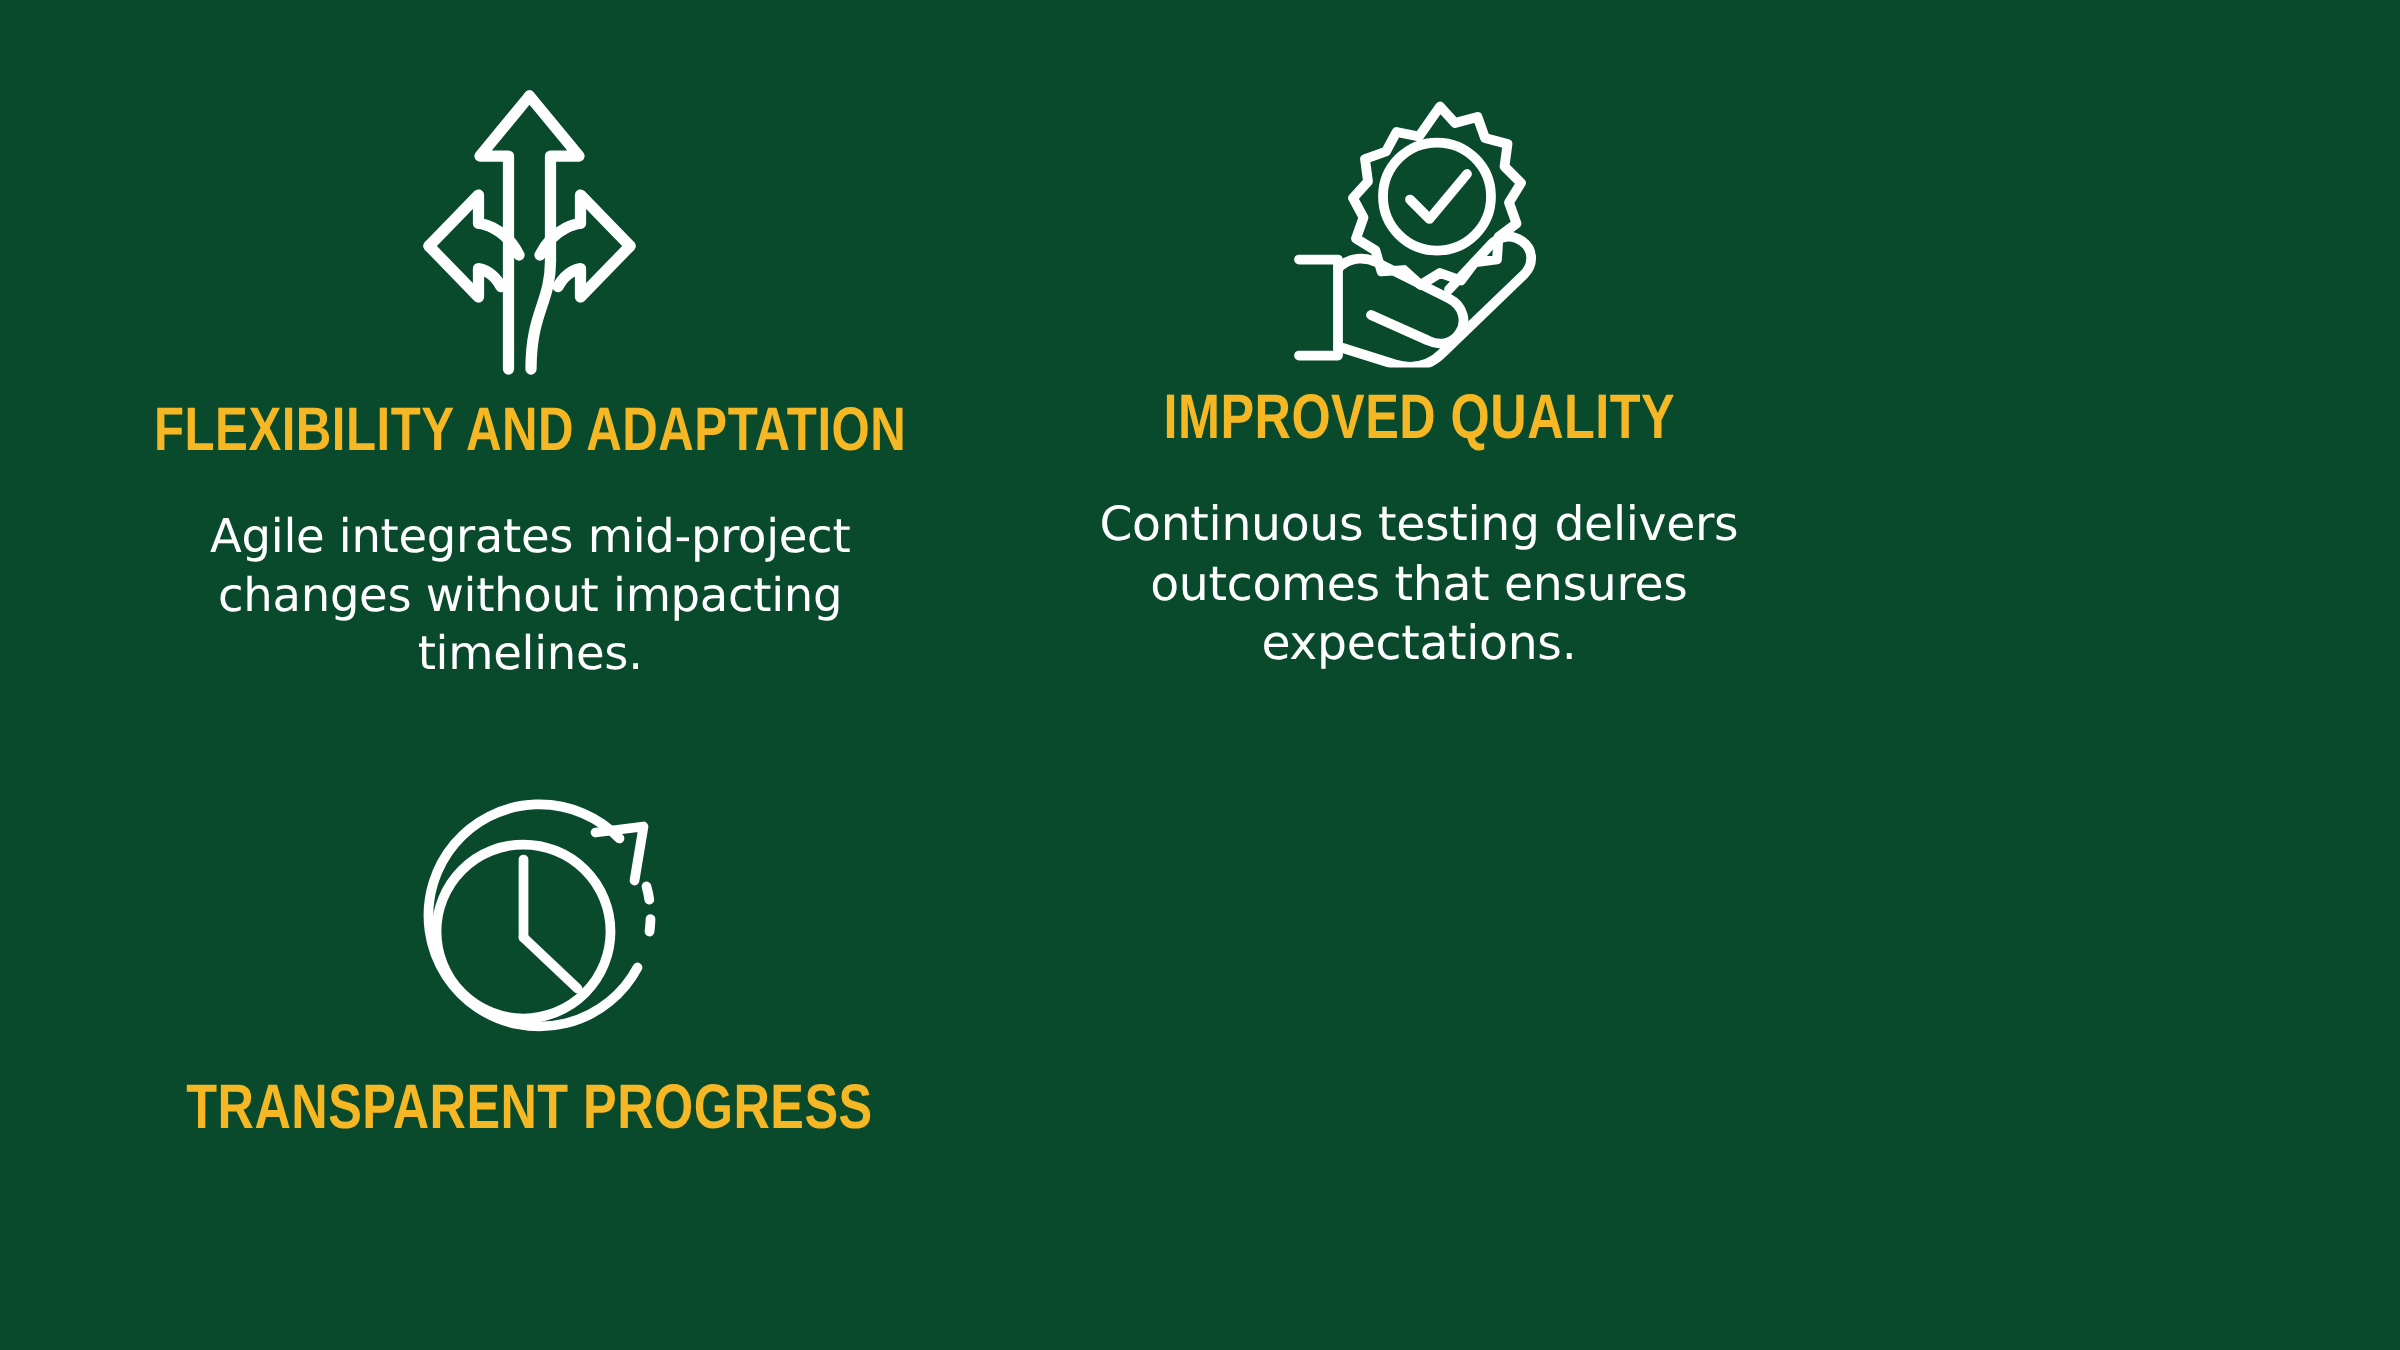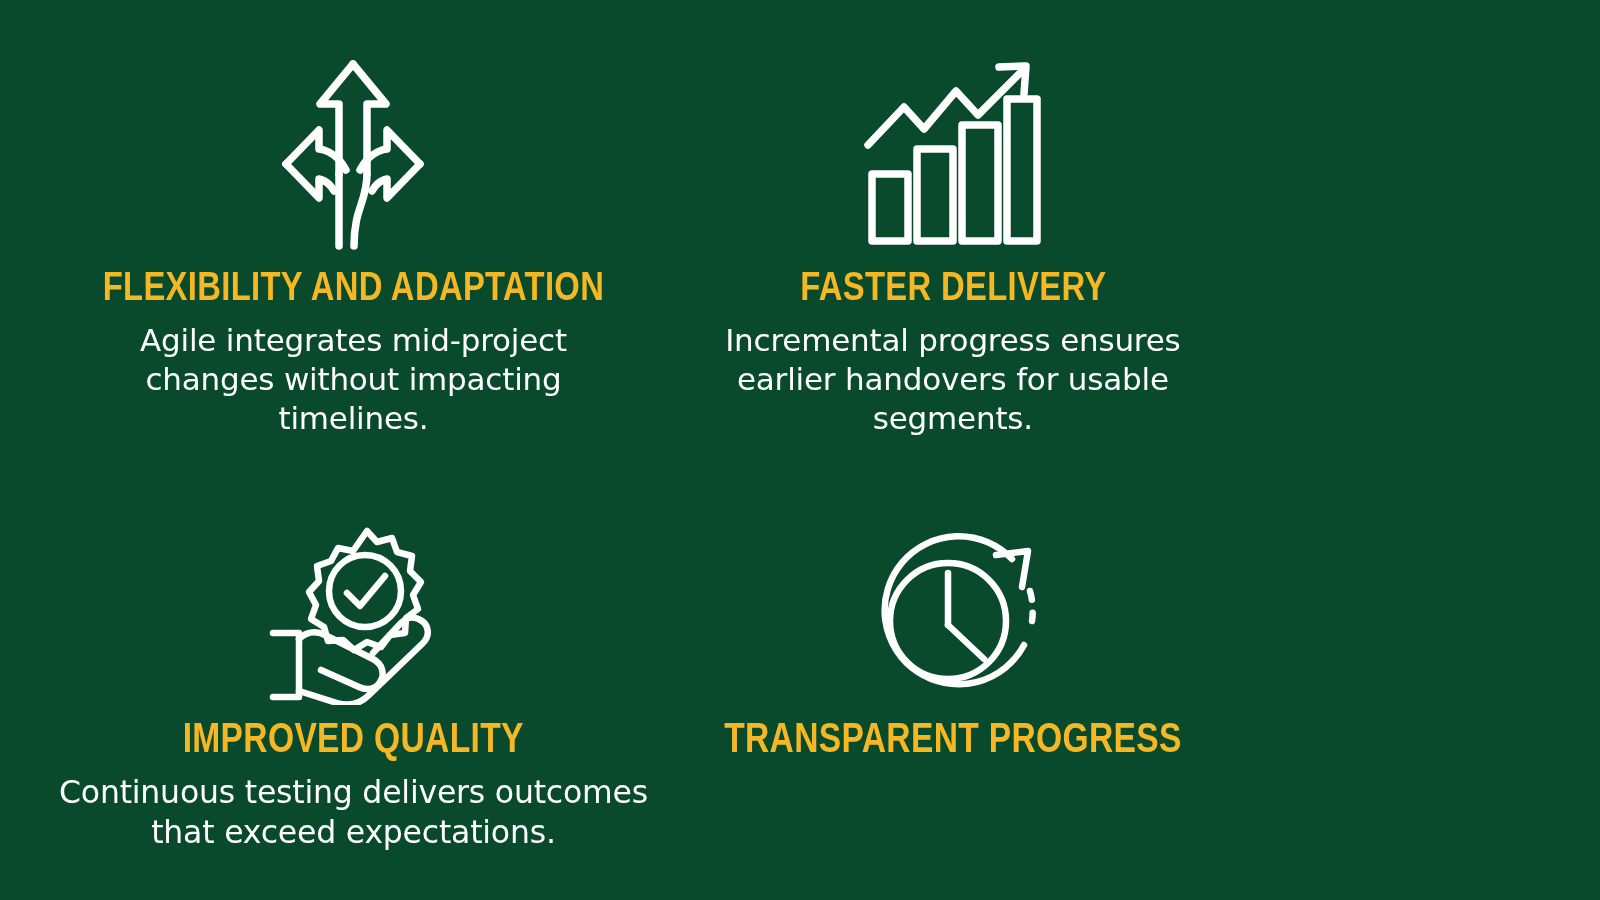--- a/index.html
+++ b/index.html
@@ -68,21 +68,21 @@
     text-align: center;
   }
 
   .card-body {
     color: #ffffff;
     font-family: "DejaVu Sans", sans-serif;
     font-weight: 400;
     font-size: 31px;
     line-height: 1.26;
     text-align: center;
-    margin-top: 14px;
+    margin-top: 32px;
     max-width: 560px;
     letter-spacing: -0.2px;
   }
 
   
   .card-r2 .card-body { max-width: 660px; font-size: 31.5px; }
   .card-r2 .card-title { font-size: 42px; margin-top: 10px; }
   .card-r2 .icon-wrap { height: 185px; }
 </style>
 </head>
@@ -105,58 +105,41 @@
           <path d="M162 112 L129 146 L129 127 C129 127 120 128 114 139"></path>
 
           <path d="M81 122 C81 160 81 168 81 194"></path>
           <path d="M109 122 C109 150 96 156 96 194"></path>
         </svg>
       </div>
       <div class="card-title">FLEXIBILITY AND ADAPTATION</div>
       <div class="card-body">Agile integrates mid-project changes without impacting timelines.</div>
     </div>
 
-    <div class="card card-r1">
-      <div class="icon-wrap">
-        <svg width="185" height="190" viewBox="0 0 185 190" fill="none" stroke="#ffffff" stroke-width="7.5" stroke-linecap="round" stroke-linejoin="round">
-
-          <rect x="12" y="117" width="36" height="67"></rect>
-          <rect x="57" y="92" width="36" height="92"></rect>
-          <rect x="102" y="68" width="36" height="116"></rect>
-          <rect x="147" y="42" width="30" height="142"></rect>
-
-          <path d="M8 88 L44 50 L64 72 L96 34 L118 58 L162 14"></path>
-
-          <path d="M139 10 L166 9 L164 37"></path>
-        </svg>
-      </div>
-      <div class="card-title">FASTER DELIVERY</div>
-      <div class="card-body">Incremental progress ensures earlier handovers for usable segments.</div>
-    </div>
 
     <div class="card card-r2">
       <div class="icon-wrap">
         <svg width="180" height="180" viewBox="0 0 180 180" fill="none" stroke="#ffffff" stroke-width="6.5" stroke-linecap="round" stroke-linejoin="round">
 
           <path d="M104 6 L114 17 L129 13 L134 27 L149 31 L147 46 L158 57 L150 70 L155 84 L143 93 L142 108
                    L127 110 L118 122 L104 117 L91 125 L80 115 L65 116 L61 102 L48 94 L53 80 L46 67 L56 56
                    L54 41 L68 36 L75 23 L90 26 Z"></path>
 
           <circle cx="102" cy="66" r="36"></circle>
 
           <path d="M84 68 L97 81 L122 51"></path>
 
           <path d="M10 108 L36 108 L36 172 L10 172"></path>
 
           <path d="M36 114 C44 106 54 106 62 110 L110 134 C120 139 122 150 117 157 C113 164 104 166 96 162 L58 145"></path>
           <path d="M36 166 L74 178 C88 182 98 178 106 170 L160 118 C167 111 166 101 159 96 C152 91 144 92 138 98 L110 128"></path>
         </svg>
       </div>
       <div class="card-title">IMPROVED QUALITY</div>
-      <div class="card-body">Continuous testing delivers outcomes that exceed expectations.</div>
+      <div class="card-body">Continuous testing delivers outcomes that ensures expectations.</div>
     </div>
 
     <div class="card card-r2">
       <div class="icon-wrap">
         <svg width="185" height="180" viewBox="0 0 185 180" fill="none" stroke="#ffffff" stroke-width="6.5" stroke-linecap="round" stroke-linejoin="round">
 
           <path d="M152 34 A 74 74 0 1 0 164 120"></path>
 
           <path d="M170 66 A 74 74 0 0 1 172 96" stroke-dasharray="9 13"></path>
 

